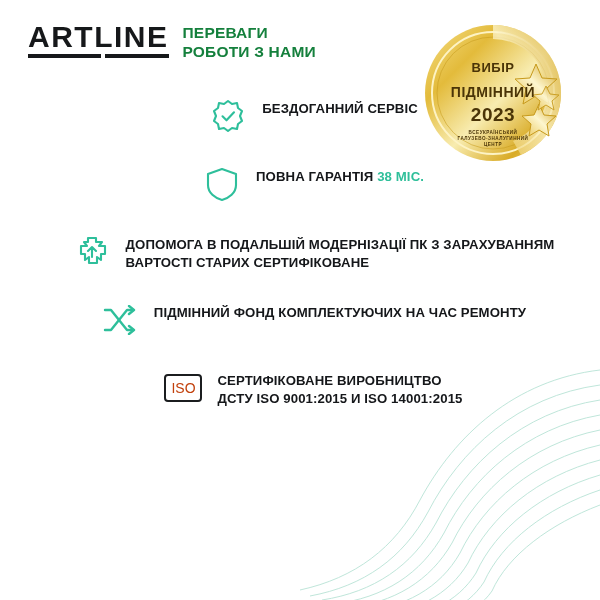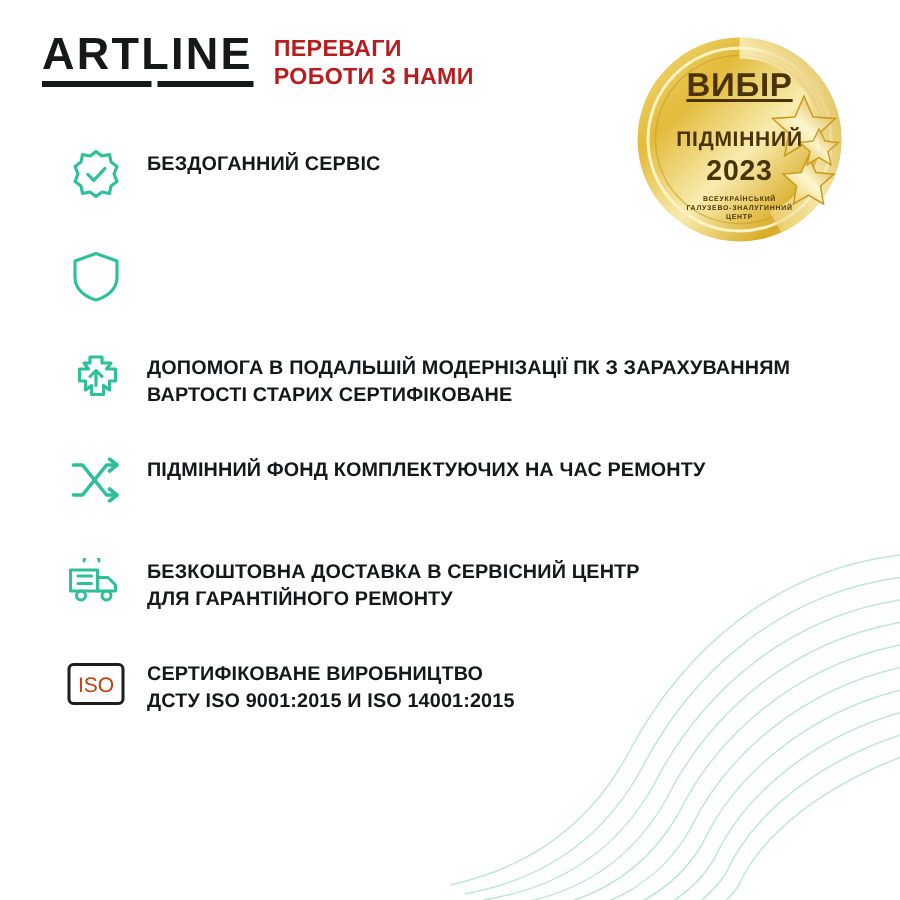--- a/index.html
+++ b/index.html
@@ -59,21 +59,21 @@
     bottom: 0;
     height: 4px;
     width: 4px;
     background: #ffffff;
   }
   .header-title {
     margin-left: 14px;
     margin-top: 1px;
     font-weight: bold;
     font-size: 15.5px;
-    color: #b91c1c;
+    color: #15803d;
     line-height: 19px;
     letter-spacing: .2px;
     text-transform: none;
   }
 
   
   .badge {
     position: absolute;
     right: 32px;
     top: 22px;
@@ -83,21 +83,21 @@
   }
   .badge .b-text {
     position: absolute;
     left: 0;
     width: 100%;
     text-align: center;
     color: #4a3407;
     font-weight: bold;
     letter-spacing: .5px;
   }
-  .b-vybir { top: 22px; font-size: 22px; text-decoration: underline; }
+  .b-vybir { top: 38px; font-size: 13px; }
   .b-spoz  { top: 62px; font-size: 14px; }
   .b-year  { top: 82px; font-size: 19px; }
   .b-small {
     top: 108px;
     font-size: 4.6px;
     line-height: 6px;
     letter-spacing: .3px;
     color: #5b4209;
   }
 
@@ -108,20 +108,21 @@
     top: 96px;
     width: 600px;
     z-index: 2;
   }
   .feature {
     display: flex;
     align-items: flex-start;
     padding: 0 18px 0 44px;
     margin-bottom: 24px;
     min-height: 44px;
+    justify-content: center;
   }
   .f-icon {
     width: 40px;
     min-width: 40px;
     height: 40px;
     margin-right: 14px;
     display: flex;
     align-items: center;
     justify-content: center;
   }
@@ -229,20 +230,23 @@
       <span class="line2">БЕЗДОГАННИЙ СЕРВІС</span>
     </div>
   </div>
 
   <div class="feature">
     <div class="f-icon">
       <svg width="34" height="36" viewBox="0 0 34 36" fill="none" stroke="#2ebf9b" stroke-width="2.1" stroke-linecap="round" stroke-linejoin="round">
         <path d="M17 3 L31 8 V19 C31 27 24 32 17 34 C10 32 3 27 3 19 V8 Z"></path>
       </svg>
     </div>
+    <div class="f-text">
+      <span>ПОВНА ГАРАНТІЯ </span><span class="accent">38 МІС.</span>
+    </div>
   </div>
 
   <div class="feature">
     <div class="f-icon">
       <svg width="34" height="34" viewBox="0 0 34 34" fill="none" stroke="#2ebf9b" stroke-width="2.1" stroke-linecap="round" stroke-linejoin="round">
         <path d="M13 3 h8 v4 h6 l-3 4 h6 v8 h-4 v6 l-4 -3 v6 h-8 v-6 l-4 3 v-6 H6 v-8 h6 L9 7 h4 z"></path>
         <path d="M17 22 V12 M13 16 l4 -4 4 4"></path>
       </svg>
     </div>
     <div class="f-text">
@@ -258,36 +262,20 @@
         <path d="M3 25 h6 l16 -20 h6"></path>
         <path d="M27 1 l5 4 -5 4"></path>
         <path d="M27 21 l5 4 -5 4"></path>
       </svg>
     </div>
     <div class="f-text">
       <span>ПІДМІННИЙ ФОНД КОМПЛЕКТУЮЧИХ НА ЧАС РЕМОНТУ</span>
     </div>
   </div>
 
-  <div class="feature">
-    <div class="f-icon">
-      <svg width="38" height="32" viewBox="0 0 38 32" fill="none" stroke="#2ebf9b" stroke-width="2" stroke-linecap="round" stroke-linejoin="round">
-        <path d="M2 8 h18 v14 H2 z"></path>
-        <path d="M20 13 h7 l5 5 v4 h-12 z"></path>
-        <circle cx="9" cy="25" r="3"></circle>
-        <circle cx="26" cy="25" r="3"></circle>
-        <path d="M11 2 a5 5 0 0 1 10 0"></path>
-        <path d="M7 12 h9 M7 17 h9"></path>
-      </svg>
-    </div>
-    <div class="f-text">
-      <span class="line2">БЕЗКОШТОВНА ДОСТАВКА В СЕРВІСНИЙ ЦЕНТР</span>
-      <span class="line2">ДЛЯ ГАРАНТІЙНОГО РЕМОНТУ</span>
-    </div>
-  </div>
 
   <div class="feature">
     <div class="f-icon">
       <div class="iso-box">ISO</div>
     </div>
     <div class="f-text">
       <span class="line2">СЕРТИФІКОВАНЕ ВИРОБНИЦТВО</span>
       <span class="line2">ДСТУ ISO 9001:2015 И ISO 14001:2015</span>
     </div>
   </div>

